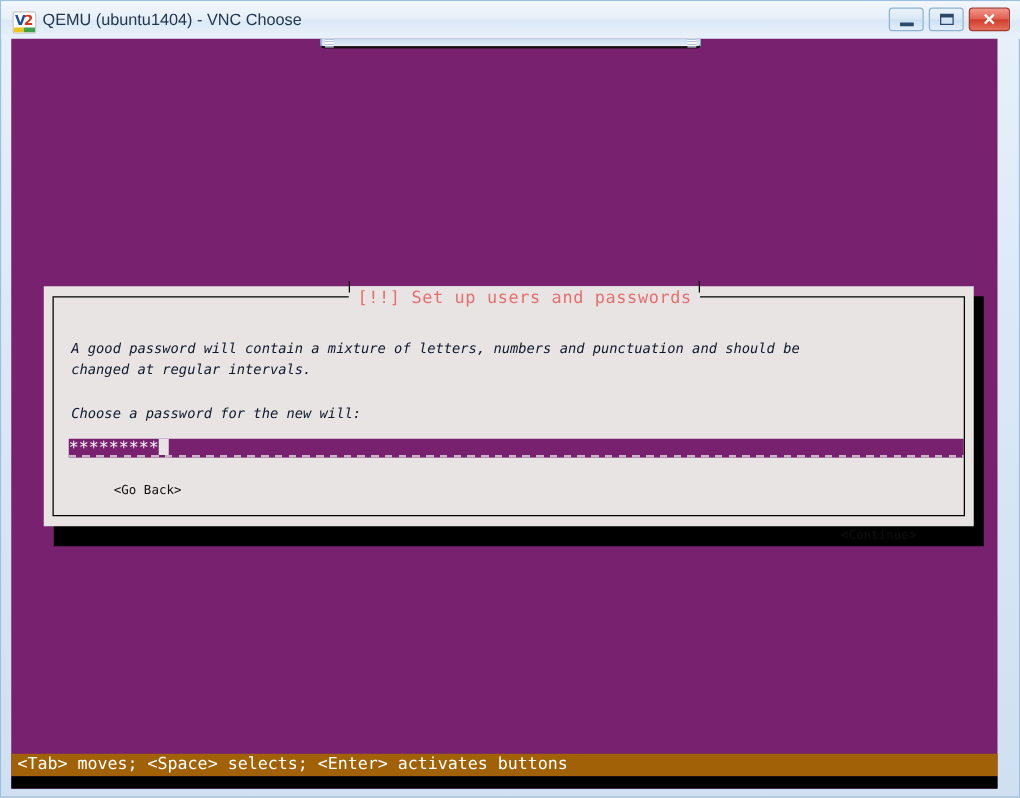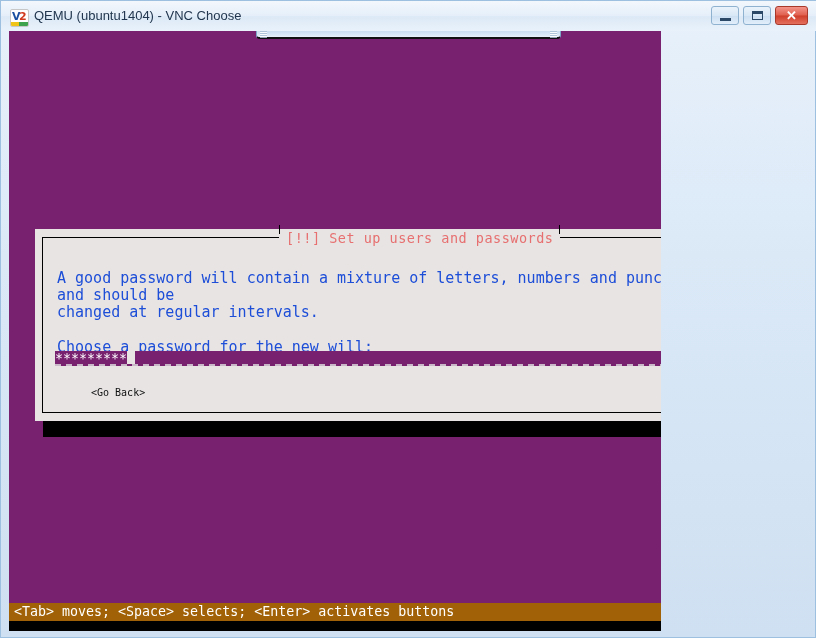--- a/index.html
+++ b/index.html
@@ -126,21 +126,21 @@
     font-size: 13px;
     font-weight: bold;
     line-height: 17px;
     text-align: center;
   }
 
   
   #screen {
     position: absolute;
     left: 8px; top: 30px;
-    width: 652px;
+    width: 789px;
     height: 600px;
     background: #772953;
     background: #772b8a;
     overflow: hidden;
   }
   
   #screen { background: #77216f; }
 
   
   #vnc-toolbar-tab {
@@ -219,24 +219,25 @@
   #title-tick-r { right: 0px; }
 
   #dialog-body {
     position: absolute;
     left: 14px;
     top: 32px;
     right: 12px;
   }
   .body-text {
     font-family: "DejaVu Sans Mono", monospace;
-    font-size: 15px;
+    font-size: 11px;
     line-height: 17px;
-    color: #1d4ed8;
+    color: #0f172a;
     white-space: pre-wrap;
+    font-style: italic;
   }
   #prompt-line {
     margin-top: 18px;
   }
 
   
   #password-field {
     position: absolute;
     left: 12px;
     top: 113px;

